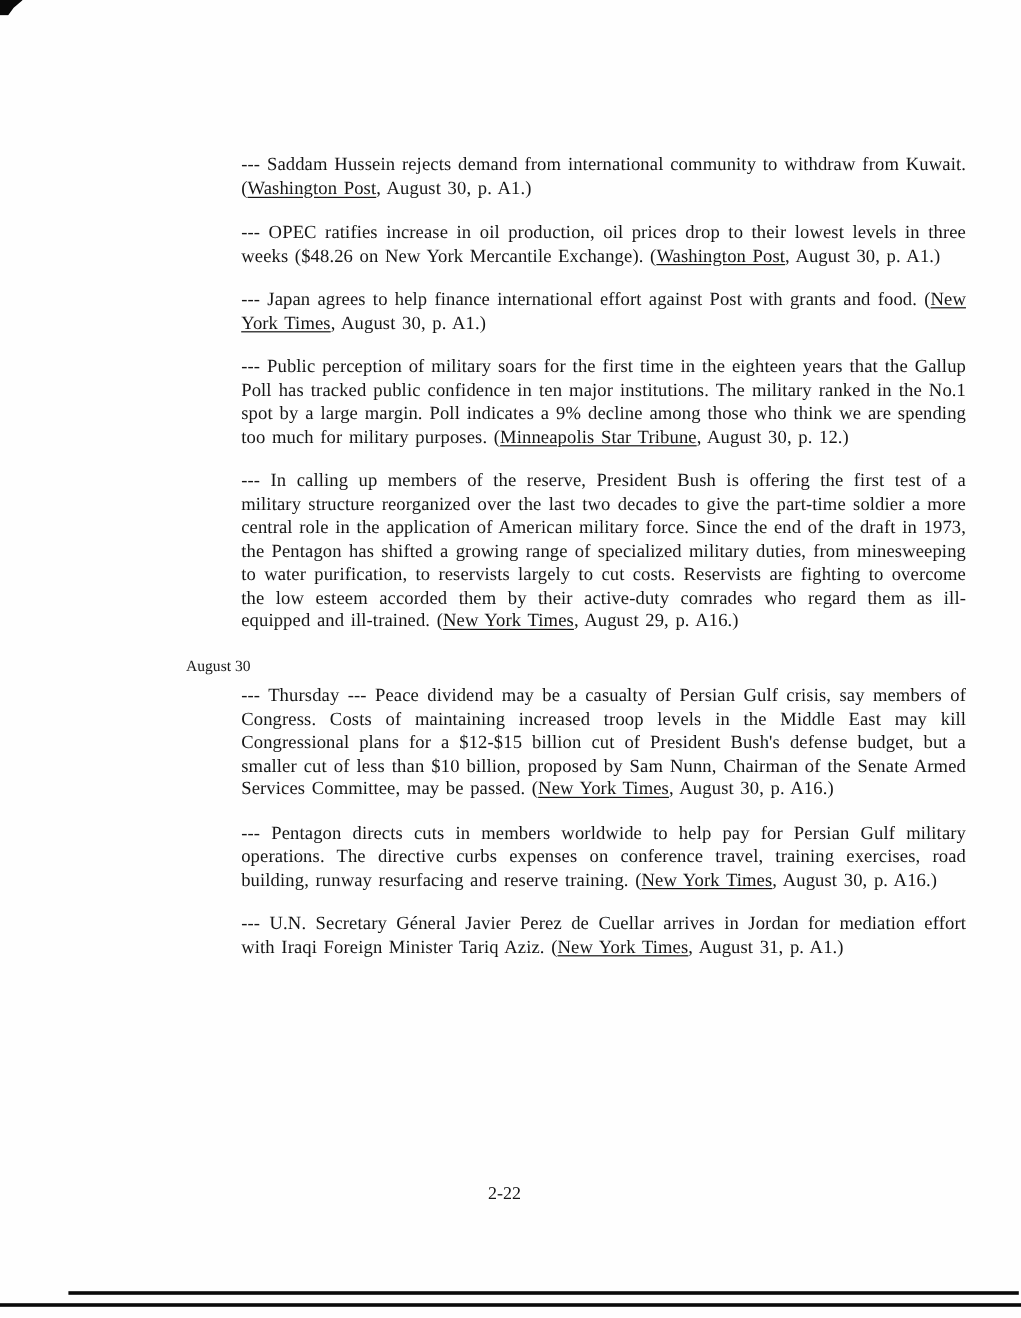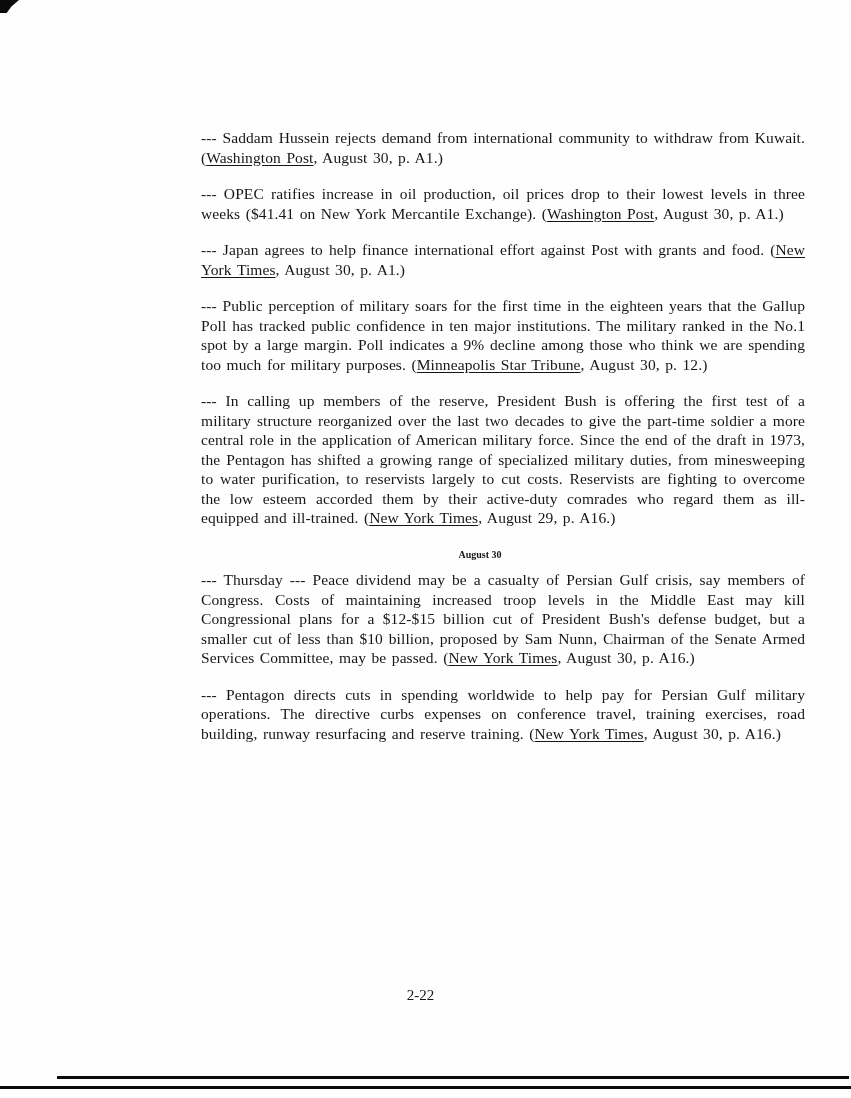--- a/index.html
+++ b/index.html
@@ -26,24 +26,23 @@
     line-height: 19.5px;
     margin-left: 18px;
   }
   .para {
     margin: 0 0 17px 46px;
     text-align: justify;
     word-spacing: 1.5px;
     letter-spacing: 0.1px;
   }
   .heading {
-    font-weight: bold;
+    font-weight: normal;
     margin: 14px 0 6px 0;
-    font-size: 10px;
-    text-align: center;
+    font-size: 13px;
   }
   .underline {
     text-decoration: underline;
     text-underline-offset: 2px;
   }
   .page-number {
     position: absolute;
     top: 987px;
     left: 0;
     width: 841px;
@@ -80,27 +79,28 @@
 </style>
 </head>
 <body>
 
 <div class="page">
 
   <div class="blob-tl"></div>
 
   <main class="content">
       <div class="para"><span>--- Saddam Hussein rejects demand from international community to withdraw from Kuwait. (</span><span class="underline">Washington Post</span><span>, August 30, p. A1.)</span></div>
-      <div class="para"><span>--- OPEC ratifies increase in oil production, oil prices drop to their lowest levels in three weeks ($41.41 on New York Mercantile Exchange). (</span><span class="underline">Washington Post</span><span>, August 30, p. A1.)</span></div>
+      <div class="para"><span>--- OPEC ratifies increase in oil production, oil prices drop to their lowest levels in three weeks ($48.26 on New York Mercantile Exchange). (</span><span class="underline">Washington Post</span><span>, August 30, p. A1.)</span></div>
       <div class="para"><span>--- Japan agrees to help finance international effort against Post with grants and food. (</span><span class="underline">New York Times</span><span>, August 30, p. A1.)</span></div>
       <div class="para"><span>--- Public perception of military soars for the first time in the eighteen years that the Gallup Poll has tracked public confidence in ten major institutions. The military ranked in the No.1 spot by a large margin. Poll indicates a 9% decline among those who think we are spending too much for military purposes. (</span><span class="underline">Minneapolis Star Tribune</span><span>, August 30, p. 12.)</span></div>
       <div class="para"><span>--- In calling up members of the reserve, President Bush is offering the first test of a military structure reorganized over the last two decades to give the part-time soldier a more central role in the application of American military force. Since the end of the draft in 1973, the Pentagon has shifted a growing range of specialized military duties, from minesweeping to water purification, to reservists largely to cut costs. Reservists are fighting to overcome the low esteem accorded them by their active-duty comrades who regard them as ill-equipped and ill-trained. (</span><span class="underline">New York Times</span><span>, August 29, p. A16.)</span></div>
       <div class="heading"><span>August 30</span></div>
       <div class="para"><span>--- Thursday --- Peace dividend may be a casualty of Persian Gulf crisis, say members of Congress. Costs of maintaining increased troop levels in the Middle East may kill Congressional plans for a $12-$15 billion cut of President Bush's defense budget, but a smaller cut of less than $10 billion, proposed by Sam Nunn, Chairman of the Senate Armed Services Committee, may be passed. (</span><span class="underline">New York Times</span><span>, August 30, p. A16.)</span></div>
-      <div class="para"><span>--- Pentagon directs cuts in spending worldwide to help pay for Persian Gulf military operations. The directive curbs expenses on conference travel, training exercises, road building, runway resurfacing and reserve training. (</span><span class="underline">New York Times</span><span>, August 30, p. A16.)</span></div>
+      <div class="para"><span>--- Pentagon directs cuts in members worldwide to help pay for Persian Gulf military operations. The directive curbs expenses on conference travel, training exercises, road building, runway resurfacing and reserve training. (</span><span class="underline">New York Times</span><span>, August 30, p. A16.)</span></div>
+      <div class="para"><span>--- U.N. Secretary Géneral Javier Perez de Cuellar arrives in Jordan for mediation effort with Iraqi Foreign Minister Tariq Aziz. (</span><span class="underline">New York Times</span><span>, August 31, p. A1.)</span></div>
     </main>
 
   <div class="page-number">2-22</div>
 
   <div class="scanline-1"></div>
   <div class="scanline-2"></div>
 
 </div>
 
 </body></html>

